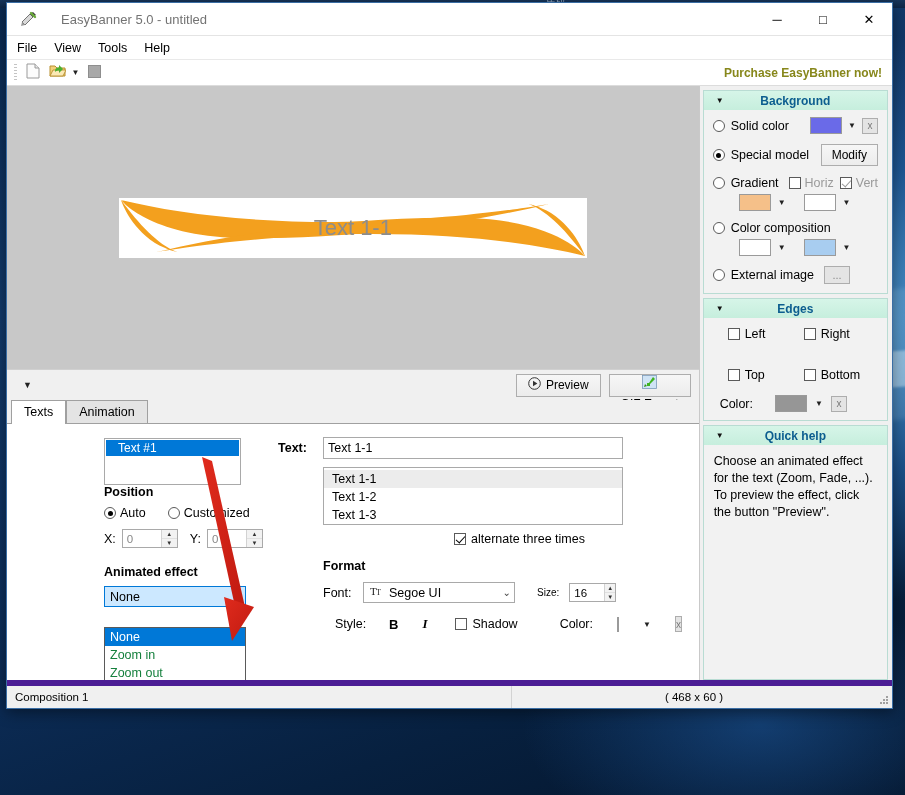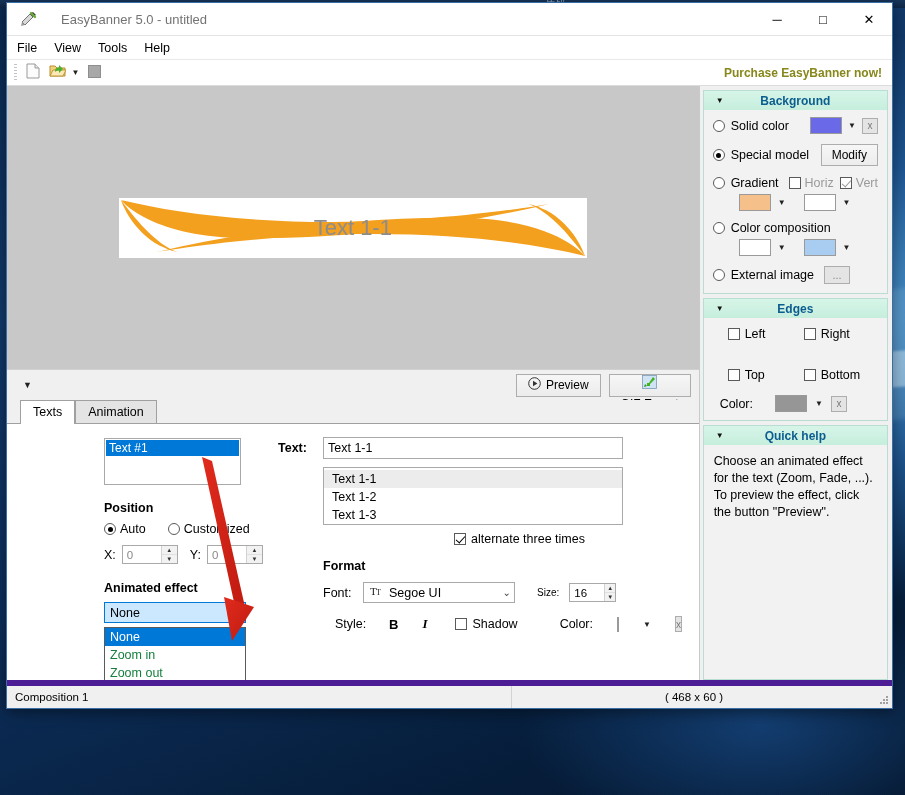--- a/index.html
+++ b/index.html
@@ -268,21 +268,21 @@
   #preview-btn { margin-left: auto; }
   #gif-btn { margin-left: 8px; margin-right: 2px; flex-direction: column; }
 
   
   #tabs-row {
     height: 24px;
     background: #f0f0f0;
     display: flex;
     align-items: flex-end;
     flex: none;
-    padding-left: 13px;
+    padding-left: 4px;
     box-sizing: border-box;
     border-bottom: 1px solid #a0a0a0;
     position: relative;
     z-index: 2;
   }
   .tab {
     font-size: 12.5px;
     padding: 4px 12px 4px 12px;
     border: 1px solid #a0a0a0;
     border-bottom: none;
@@ -313,21 +313,21 @@
     width: 137px; height: 47px;
     border: 1px solid #a9a9a9;
     background: #fff;
     box-sizing: border-box;
     padding: 1px;
   }
   #text-list .sel {
     background: #0078d7;
     color: #fff;
     font-size: 12px;
-    padding: 1px 3px;
+    padding: 1px 12px;
   }
   .bold-label {
     font-size: 12.5px;
     font-weight: bold;
     color: #000;
   }
   .radio-row { display: flex; align-items: center; gap: 4px; }
   .radio {
     width: 12px; height: 12px;
     border: 1px solid #5a5a5a;
@@ -724,21 +724,21 @@
           <div class="tab">Animation</div>
         </div>
 
         <div id="tab-content">
 
           <div id="texts-left">
             <div id="text-list">
               <div class="sel">Text #1</div>
             </div>
 
-            <div class="bold-label" style="margin-top:16px;">Position</div>
+            <div class="bold-label" style="">Position</div>
 
             <div style="display:flex; align-items:center; gap:22px; margin-top:7px;">
               <div class="radio-row">
                 <div class="radio checked"></div>
                 <span class="radio-label">Auto</span>
               </div>
               <div class="radio-row">
                 <div class="radio"></div>
                 <span class="radio-label">Customized</span>
               </div>

